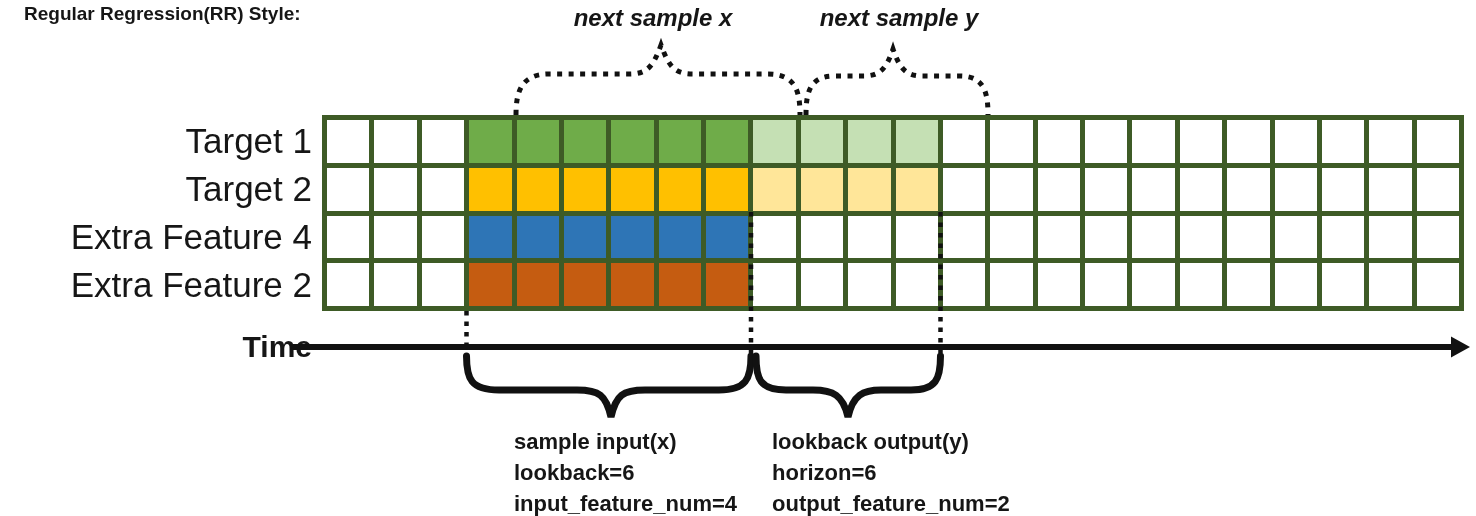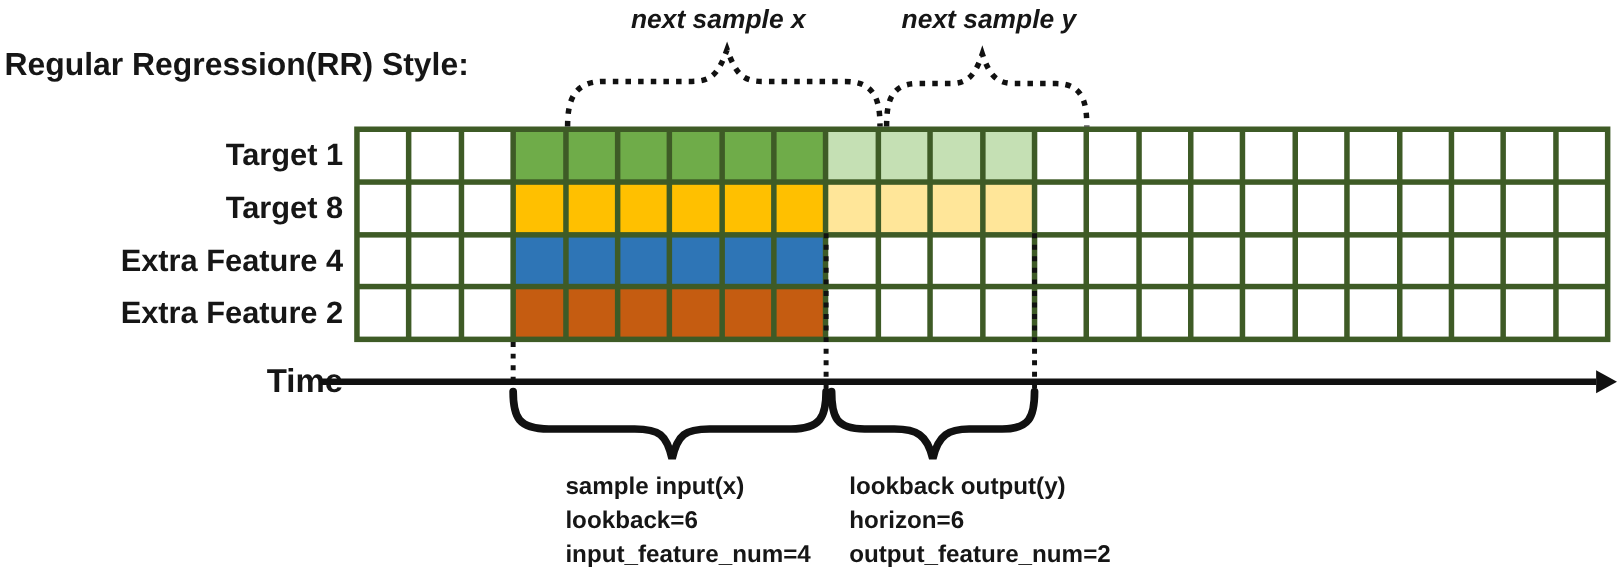--- a/index.html
+++ b/index.html
@@ -7,26 +7,25 @@
     position: relative;
     width: 1476px;
     height: 516px;
     font-family: "Liberation Sans", sans-serif;
     color: #161616;
     overflow: hidden;
     background: #ffffff;
   }
   .title {
     position: absolute;
-    left: 4px; top: 3px;
-    font-size: 29px;
+    left: 24px; top: 3px;
+    font-size: 19px;
     font-weight: bold;
     letter-spacing: 0px;
     white-space: nowrap;
-    margin-top: 40px;
   }
   .top-label {
     position: absolute;
     top: 4px;
     transform: translateX(-50%);
     font-size: 24px;
     font-style: italic;
     font-weight: 600;
     white-space: nowrap;
   }
@@ -40,22 +39,22 @@
     box-sizing: border-box;
     padding: 5px 0;
     display: grid;
     grid-template-rows: repeat(4, 1fr);
     row-gap: 5px;
   }
   .row-label {
     display: flex;
     align-items: center;
     justify-content: flex-end;
-    font-size: 28px;
-    font-weight: bold;
+    font-size: 35px;
+    font-weight: normal;
     white-space: nowrap;
     text-align: center;
   }
 
   .grid {
     position: absolute;
     left: 322px; top: 115px;
     width: 1142px; height: 196px;
     box-sizing: border-box;
     padding: 5px;
@@ -100,21 +99,21 @@
 
 <div class="canvas">
 
   <div class="title">Regular Regression(RR) Style:</div>
 
   <div class="top-label x">next sample x</div>
   <div class="top-label y">next sample y</div>
 
   <div class="row-labels">
       <div class="row-label">Target 1</div>
-      <div class="row-label">Target 8</div>
+      <div class="row-label">Target 2</div>
       <div class="row-label">Extra Feature 4</div>
       <div class="row-label">Extra Feature 2</div>
     </div>
 
   <div class="grid" style="background: rgb(62, 91, 38);">
       <div class="cell" style="background: rgb(255, 255, 255);"></div>
       <div class="cell" style="background: rgb(255, 255, 255);"></div>
       <div class="cell" style="background: rgb(255, 255, 255);"></div>
       <div class="cell" style="background: rgb(111, 172, 73);"></div>
       <div class="cell" style="background: rgb(111, 172, 73);"></div>

